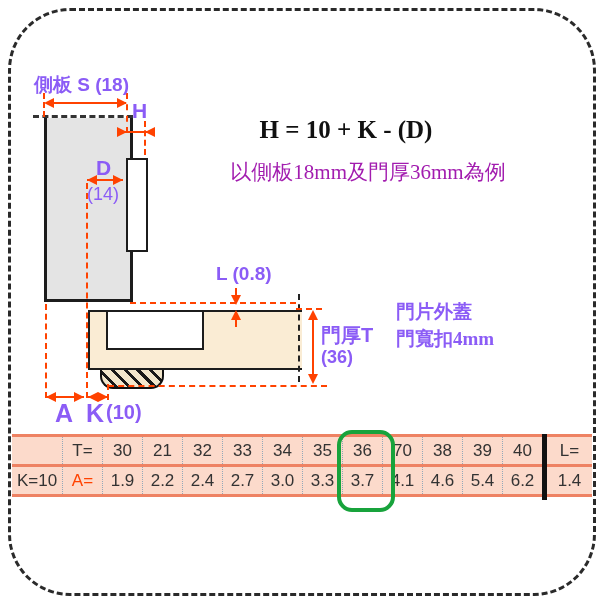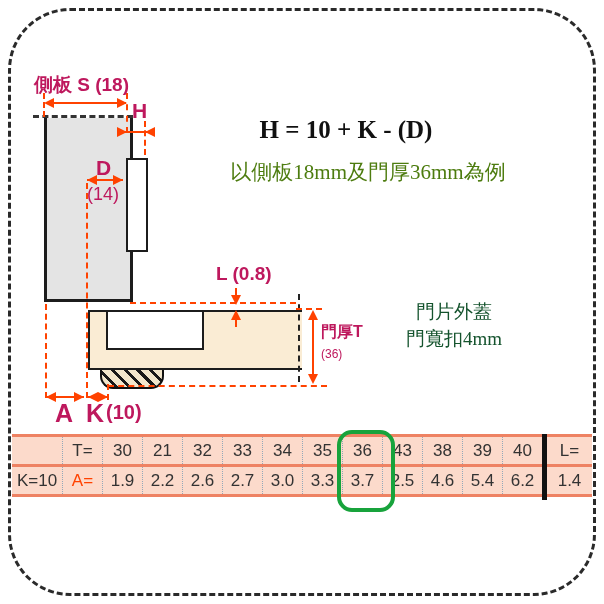--- a/index.html
+++ b/index.html
@@ -31,29 +31,29 @@
   
   .rl{background:#ff4200;z-index:9;}
 
   
   .ar{width:0;height:0;z-index:9;}
   .ar-l{border-top:5px solid transparent;border-bottom:5px solid transparent;border-right:10px solid #ff4200;}
   .ar-r{border-top:5px solid transparent;border-bottom:5px solid transparent;border-left:10px solid #ff4200;}
   .ar-u{border-left:5px solid transparent;border-right:5px solid transparent;border-bottom:10px solid #ff4200;}
   .ar-d{border-left:5px solid transparent;border-right:5px solid transparent;border-top:10px solid #ff4200;}
 
-  .rlabel{color:#be185d;font-weight:bold;z-index:10;white-space:nowrap;}
+  .rlabel{color:#8b5cf6;font-weight:bold;z-index:10;white-space:nowrap;}
 
   .formula{left:240px;top:116px;width:212px;text-align:center;color:#111;
            font-family:"Liberation Serif",serif;font-weight:bold;font-size:25px;z-index:10;white-space:nowrap;}
-  .note{left:200px;top:158px;width:336px;text-align:center;color:#4d7c0f;
+  .note{left:200px;top:158px;width:336px;text-align:center;color:#a21caf;
         font-family:"Liberation Serif",serif;font-size:21px;z-index:10;white-space:nowrap;}
 
-  .gnotes{left:396px;top:298px;width:116px;text-align:center;color:#14532d;
-          font-family:"Liberation Serif",serif;font-weight:normal;font-size:19px;z-index:10;}
+  .gnotes{left:396px;top:298px;width:116px;color:#8b5cf6;
+          font-family:"Liberation Serif",serif;font-weight:bold;font-size:19px;z-index:10;}
   .gnotes div{line-height:27px;}
   .gnotes .gap{height:12px;}
 
   .watermark{left:80px;top:198px;font-family:"Liberation Serif",serif;font-size:180px;line-height:1;
              color:rgba(40,40,40,0.15);z-index:5;letter-spacing:-3px;white-space:nowrap;}
 
   
   .dtable{left:12px;top:434px;width:580px;background:#fcdacb;
           border-top:3px solid #ee8263;border-bottom:3px solid #ee8263;z-index:10;}
   .trow{display:flex;height:27px;align-items:center;}
@@ -123,22 +123,22 @@
 
   <div class="abs rl" style="left:312px;top:312px;width:2px;height:70px;"></div>
   <div class="abs ar ar-u" style="left:308px;top:310px;"></div>
   <div class="abs ar ar-d" style="left:308px;top:374px;"></div>
 
   <div class="abs rlabel" style="left:34px;top:72px;font-size:19px;">側板 S (18)</div>
   <div class="abs rlabel" style="left:132px;top:99px;font-size:21px;">H</div>
   <div class="abs rlabel" style="left:96px;top:156px;font-size:21px;">D</div>
   <div class="abs rlabel" style="left:87px;top:184px;font-size:18px;font-weight:normal;">(14)</div>
   <div class="abs rlabel" style="left:216px;top:263px;font-size:19px;">L (0.8)</div>
-  <div class="abs rlabel" style="left:321px;top:322px;font-size:16px;">門厚T</div>
-  <div class="abs rlabel" style="left:321px;top:347px;font-size:12px;font-weight:normal;">(36)</div>
+  <div class="abs rlabel" style="left:321px;top:322px;font-size:20px;">門厚T</div>
+  <div class="abs rlabel" style="left:321px;top:347px;font-size:18px;font-weight:bold;">(36)</div>
   <div class="abs rlabel" style="left:55px;top:399px;font-size:25px;">A</div>
   <div class="abs rlabel" style="left:86px;top:399px;font-size:25px;">K</div>
   <div class="abs rlabel" style="left:106px;top:401px;font-size:20px;font-weight:bold;">(10)</div>
 
   <div class="abs formula">H = 10 + K - (D)</div>
   <div class="abs note">以側板18mm及門厚36mm為例</div>
 
   <div class="abs gnotes">
     <div>門片外蓋</div>
     <div>門寬扣4mm</div>
@@ -149,38 +149,38 @@
     <div class="trow trow1">
       <div class="cell c0"></div>
       <div class="cell c1">T=</div>
       <div class="cell cd">30</div>
       <div class="cell cd">21</div>
       <div class="cell cd">32</div>
       <div class="cell cd">33</div>
       <div class="cell cd">34</div>
       <div class="cell cd">35</div>
       <div class="cell cd">36</div>
-      <div class="cell cd">43</div>
+      <div class="cell cd">70</div>
       <div class="cell cd">38</div>
       <div class="cell cd">39</div>
       <div class="cell cd">40</div>
       <div class="cell csp"></div>
       <div class="cell cl">L=</div>
     </div>
     <div class="trow">
       <div class="cell c0">K=10</div>
       <div class="cell c1 akey">A=</div>
       <div class="cell cd">1.9</div>
       <div class="cell cd">2.2</div>
-      <div class="cell cd">2.6</div>
+      <div class="cell cd">2.4</div>
       <div class="cell cd">2.7</div>
       <div class="cell cd">3.0</div>
       <div class="cell cd">3.3</div>
       <div class="cell cd">3.7</div>
-      <div class="cell cd">2.5</div>
+      <div class="cell cd">4.1</div>
       <div class="cell cd">4.6</div>
       <div class="cell cd">5.4</div>
       <div class="cell cd">6.2</div>
       <div class="cell csp"></div>
       <div class="cell cl">1.4</div>
     </div>
     <div class="abs blackbar"></div>
     <div class="abs greenbox"></div>
   </div>
 

